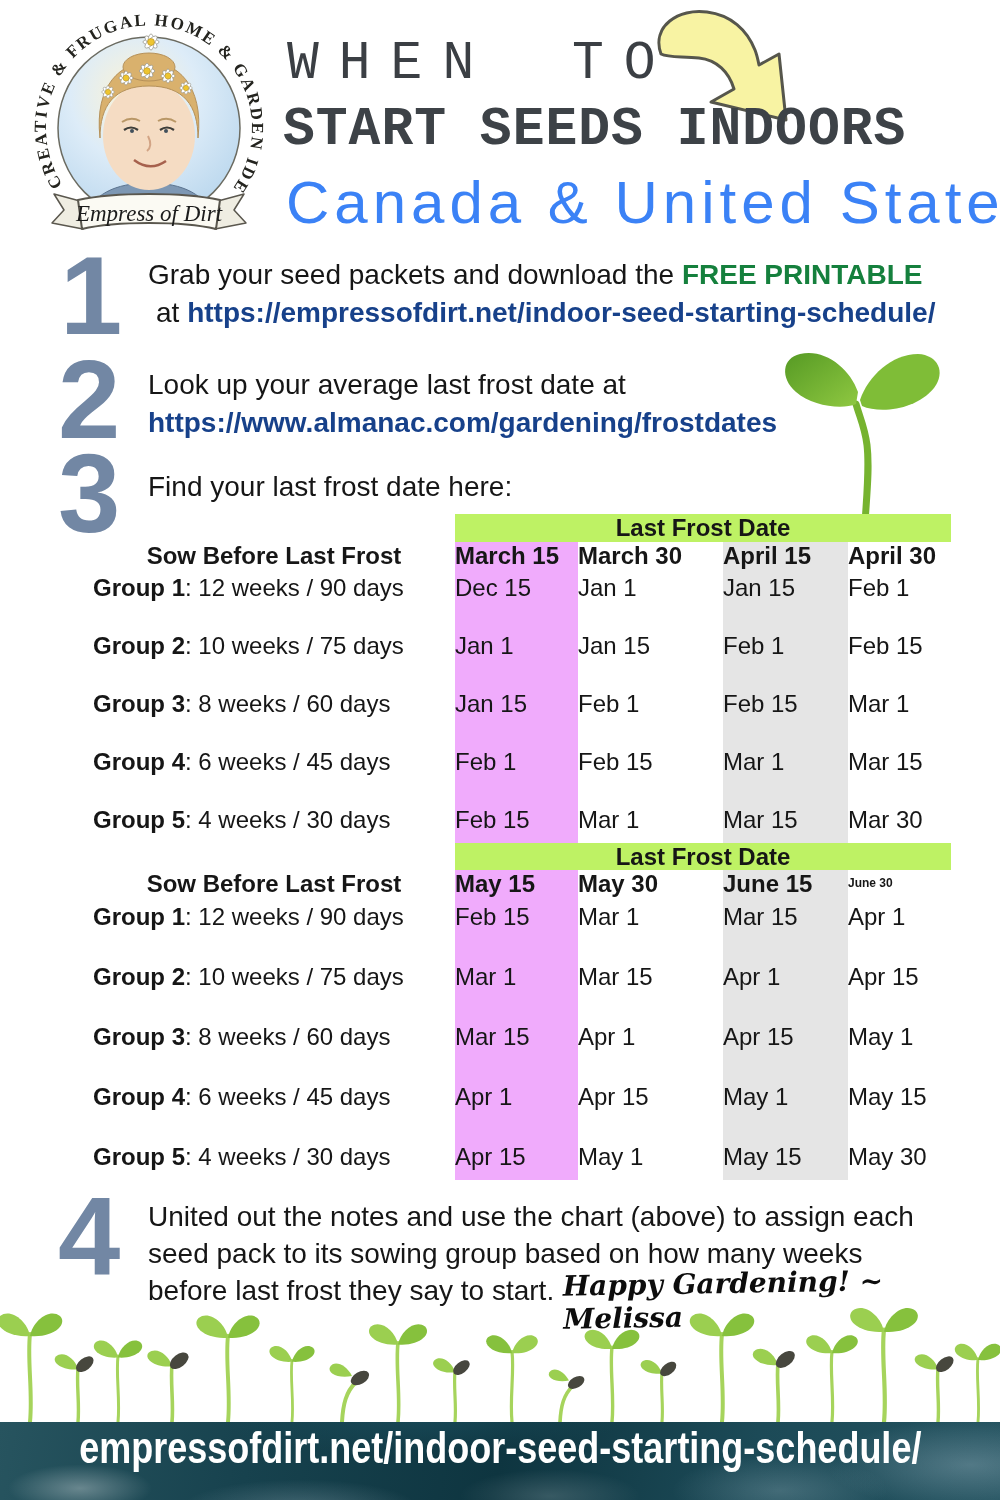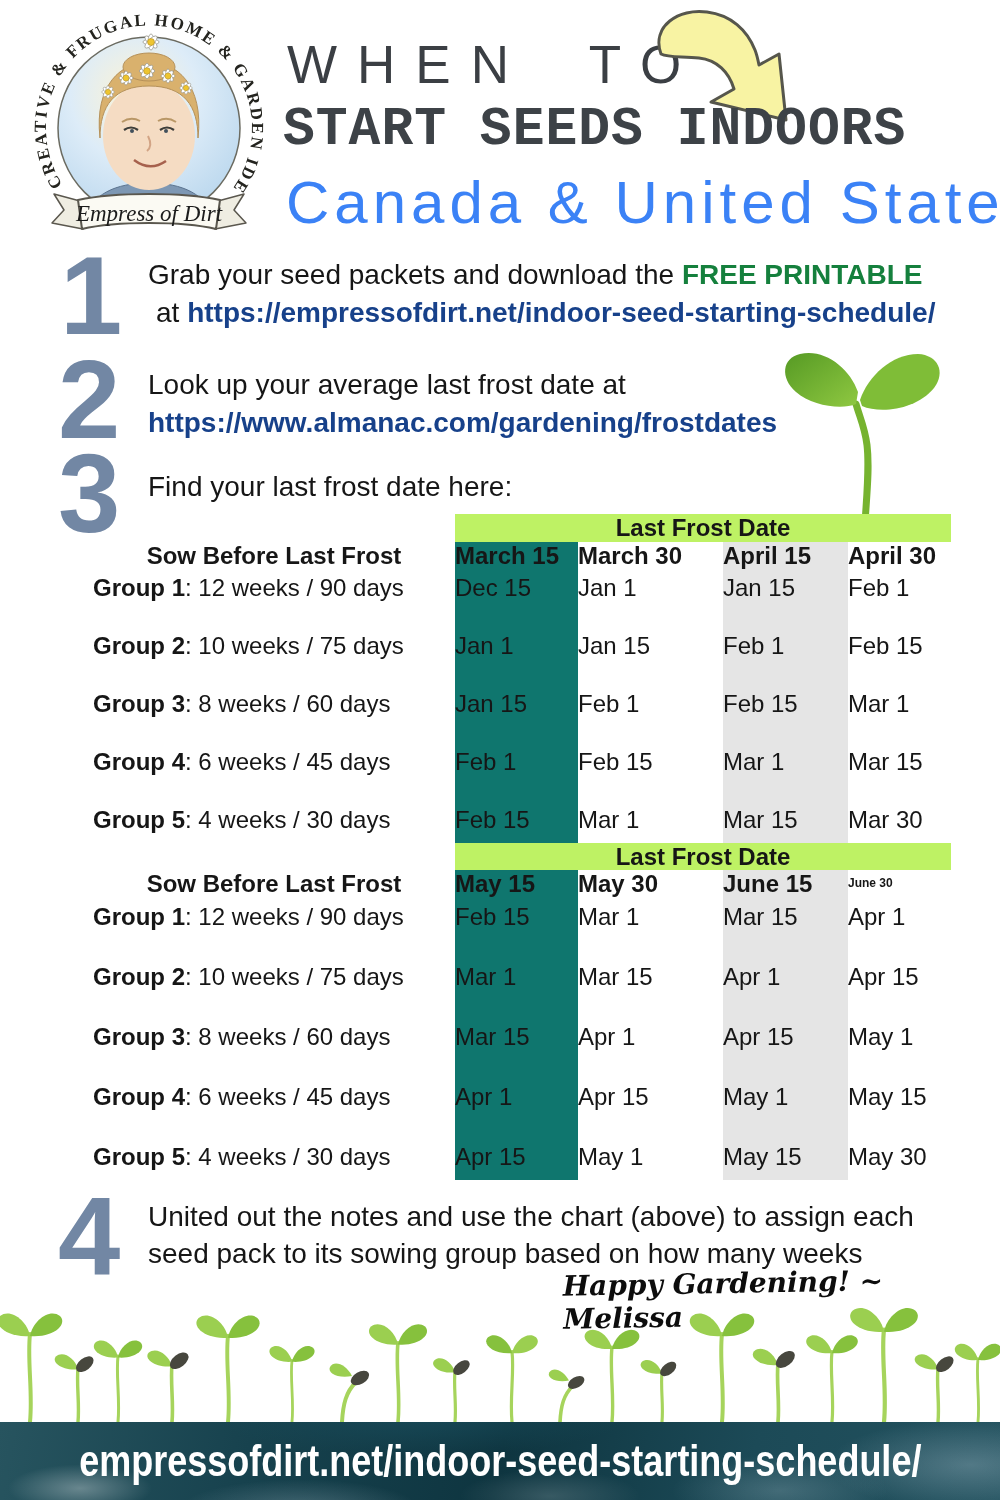--- a/index.html
+++ b/index.html
@@ -1,21 +1,21 @@
 <!DOCTYPE html>
 <html><head>
 <meta charset="utf-8">
 <style>
   html,body{margin:0;padding:0;background:#fff;}
   .page{position:relative;width:1000px;height:1500px;background:#ffffff;overflow:hidden;
         font-family:"Liberation Sans",sans-serif;color:#1b1b1b;}
 
   
   .logo{position:absolute;left:33px;top:10px;width:232px;height:230px;}
-  .when-to{position:absolute;left:287px;top:34px;font-family:Liberation Sans, sans-serif;
+  .when-to{position:absolute;left:287px;top:34px;font-family:Liberation Mono, monospace;
            font-size:53px;letter-spacing:20px;word-spacing:26px;color:#3b3f44;}
   .arrow-svg{position:absolute;left:645px;top:2px;width:175px;height:125px;}
   .main-title{position:absolute;left:283px;top:100px;font-family:Liberation Mono, monospace;
               font-weight:bold;font-size:53px;letter-spacing:1px;color:#3d4247;white-space:nowrap;}
   .subtitle{position:absolute;left:286px;top:168px;font-size:60px;letter-spacing:5px;
             color:#3b82f6;white-space:nowrap;text-align:center;}
 
   
   .num{position:absolute;font-weight:bold;font-size:112px;line-height:88px;color:#7287a4;}
   .num1{left:60px;top:252px;} .num2{left:58px;top:356px;}
@@ -36,21 +36,21 @@
   .t1{top:514px;} .t2{top:843px;}
   table.frost{border-collapse:collapse;table-layout:fixed;width:858px;}
   col.w-label{width:362px;} col.w-c1{width:123px;} col.w-c2{width:145px;}
   col.w-c3{width:125px;} col.w-c4{width:103px;}
   table.frost td{vertical-align:top;font-size:24px;line-height:28px;color:#161616;padding:0;}
   td.band{background:#bef264;text-align:center;font-weight:bold;font-size:23px;
           height:26px;line-height:26px;}
   .t2 td.band{height:27px;line-height:27px;}
   tr.colhead-row td{height:30px;font-weight:bold;line-height:27px;}
   .t2 tr.colhead-row td{height:31px;}
-  td.c1{background:#0f766e;} td.c3{background:#e5e5e5;}
+  td.c1{background:#f0abfc;} td.c3{background:#e5e5e5;}
   td.val,td.colname{padding-left:8px;}
   tr.group-row td{height:56px;padding-top:2px;}
   .t2 tr.group-row td{height:58px;}
   tr.group-row.last td{height:38px;}
   .t2 tr.group-row.last td{height:37px;}
   td.rowhead{font-weight:bold;text-align:center;}
   td.colname.small{font-size:12px;}
   td.label b{font-weight:bold;}
 
   
@@ -66,21 +66,21 @@
   .footer-banner{position:absolute;left:0;top:1422px;width:1000px;height:78px;
     background-color:#143c48;
     background-image:
       radial-gradient(ellipse 120px 40px at 8% 85%, rgba(255,255,255,.32), transparent 60%),
       radial-gradient(ellipse 200px 50px at 30% 112%, rgba(214,228,238,.25), transparent 60%),
       radial-gradient(ellipse 150px 45px at 55% 95%, rgba(255,255,255,.16), transparent 60%),
       radial-gradient(ellipse 180px 60px at 78% 88%, rgba(203,222,232,.22), transparent 60%),
       radial-gradient(ellipse 220px 70px at 97% 55%, rgba(193,213,226,.30), transparent 65%),
       radial-gradient(ellipse 300px 60px at 42% -10%, rgba(25,75,90,.85), transparent 70%),
       linear-gradient(100deg,#27545f 0%,#17424e 25%,#0e3540 50%,#1c4a57 75%,#23525f 100%);
-    display:flex;align-items:center;justify-content:center;}
+    display:flex;justify-content:center;}
   .footer-url{font-weight:bold;font-size:45px;color:#ffffff;white-space:nowrap;
               transform:scaleX(.8);letter-spacing:0;}
 </style>
 </head>
 <body>
 
 <div class="page">
 
   <svg class="logo" viewBox="0 0 230 230">
     <defs>
@@ -291,20 +291,21 @@
         <td class="val">May 30</td>
       </tr>
     </tbody>
       </table>
   </div>
 
   <div class="num num4">4</div>
   <div class="step-text st4">
     <span class="line">United out the notes and use the chart (above) to assign each</span>
     <span class="line">seed pack to its sowing group based on how many weeks</span>
+    <span class="line">before last frost they say to start.</span>
   </div>
   <div class="signoff">Happy Gardening! ~ Melissa</div>
 
   <svg class="sprouts" viewBox="0 0 1000 124" preserveAspectRatio="none">
     <defs>
       <g id="sproutA">
         <path class="stem" d="M 0,0 C 3,-30 -3,-62 0,-88"></path>
         <path class="leaf" d="M 0,-86 C -3,-102 -20,-114 -30,-106 C -38,-98 -24,-84 0,-86 Z"></path>
         <path class="leaf2" d="M 0,-86 C 3,-102 20,-114 30,-106 C 38,-98 24,-84 0,-86 Z"></path>
       </g>

